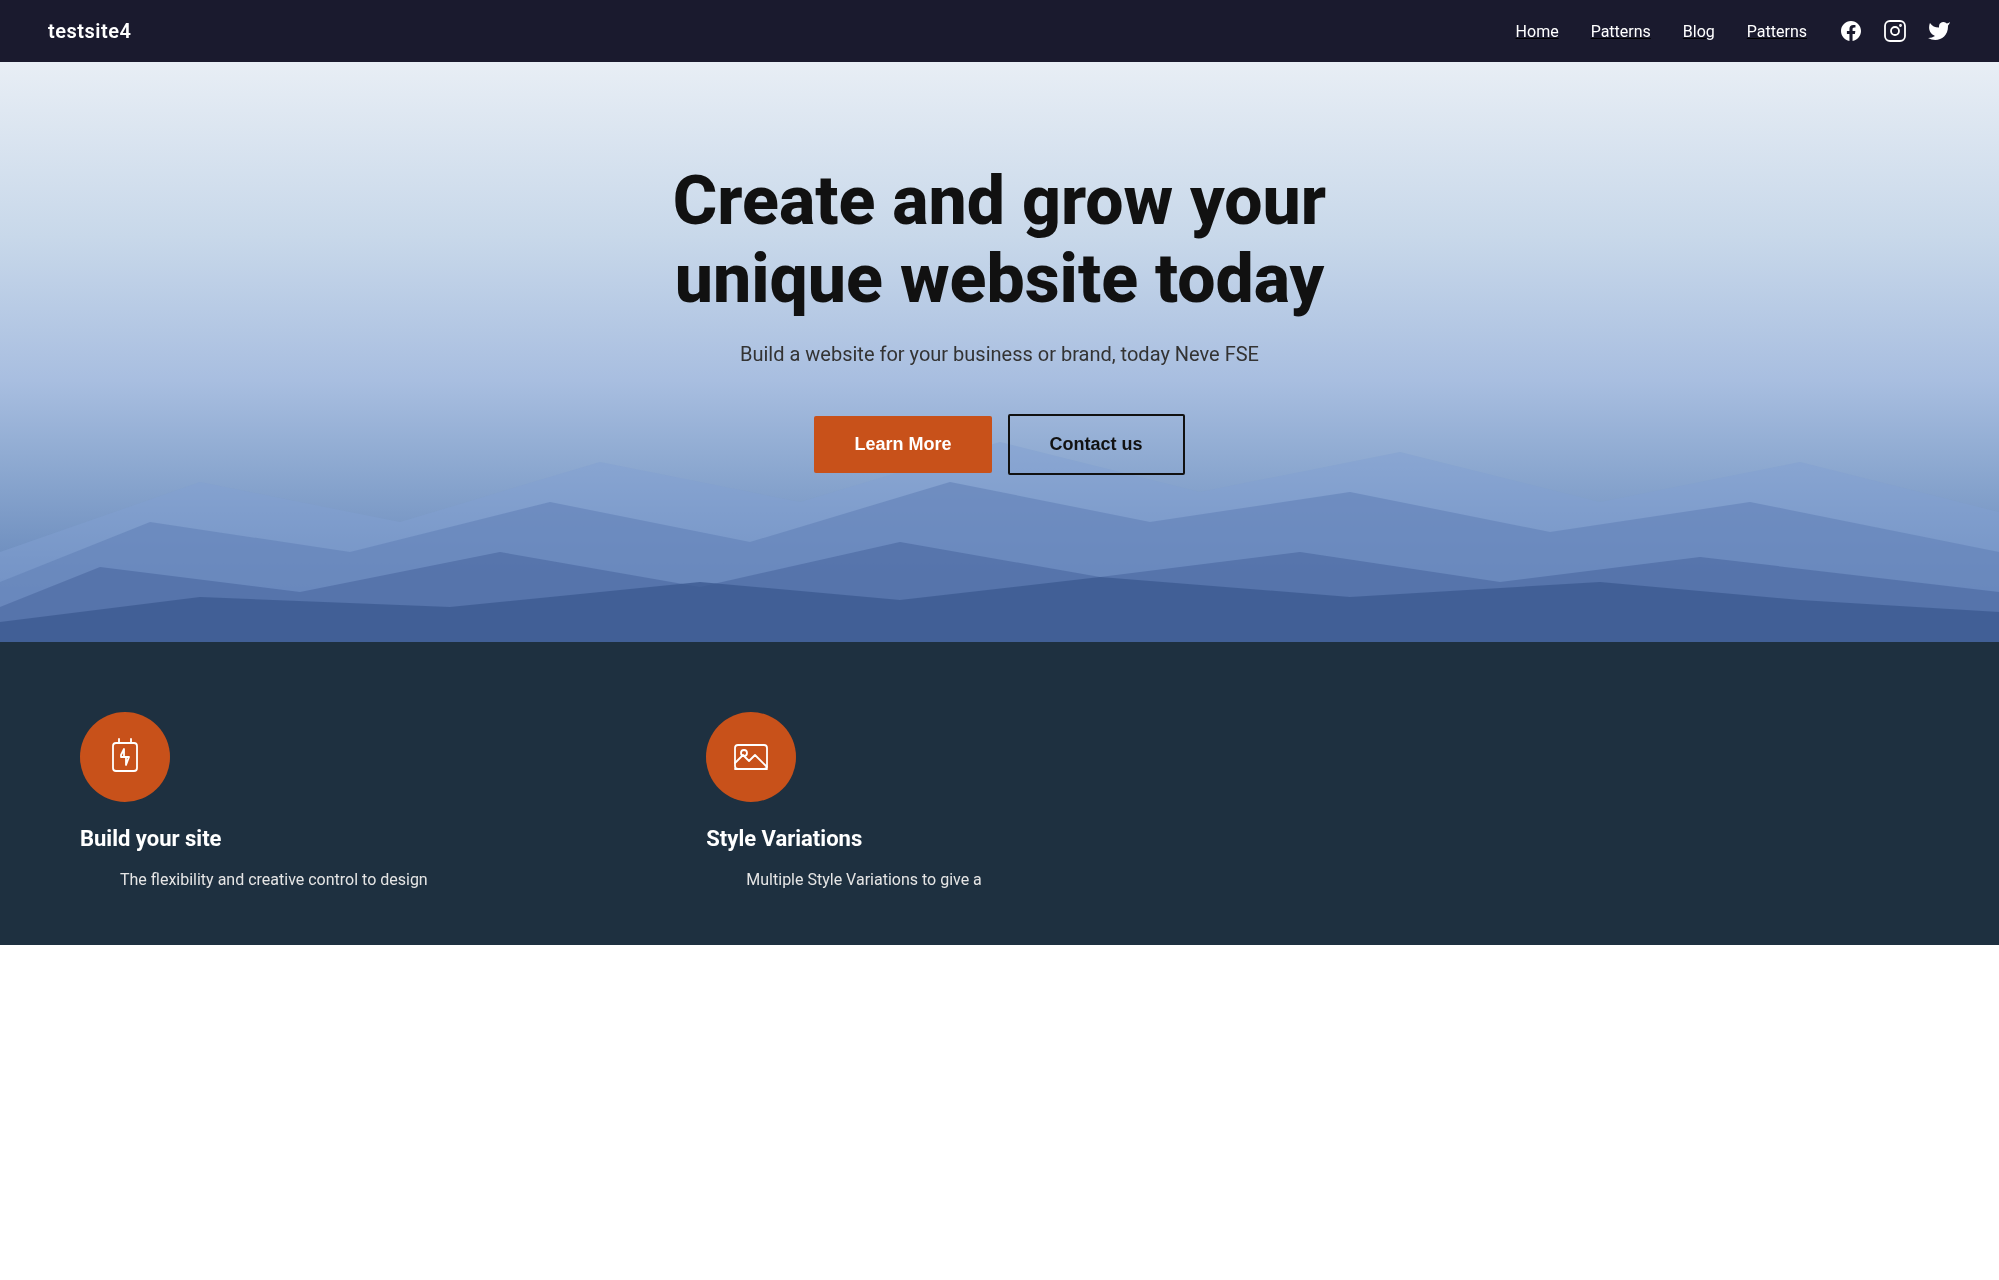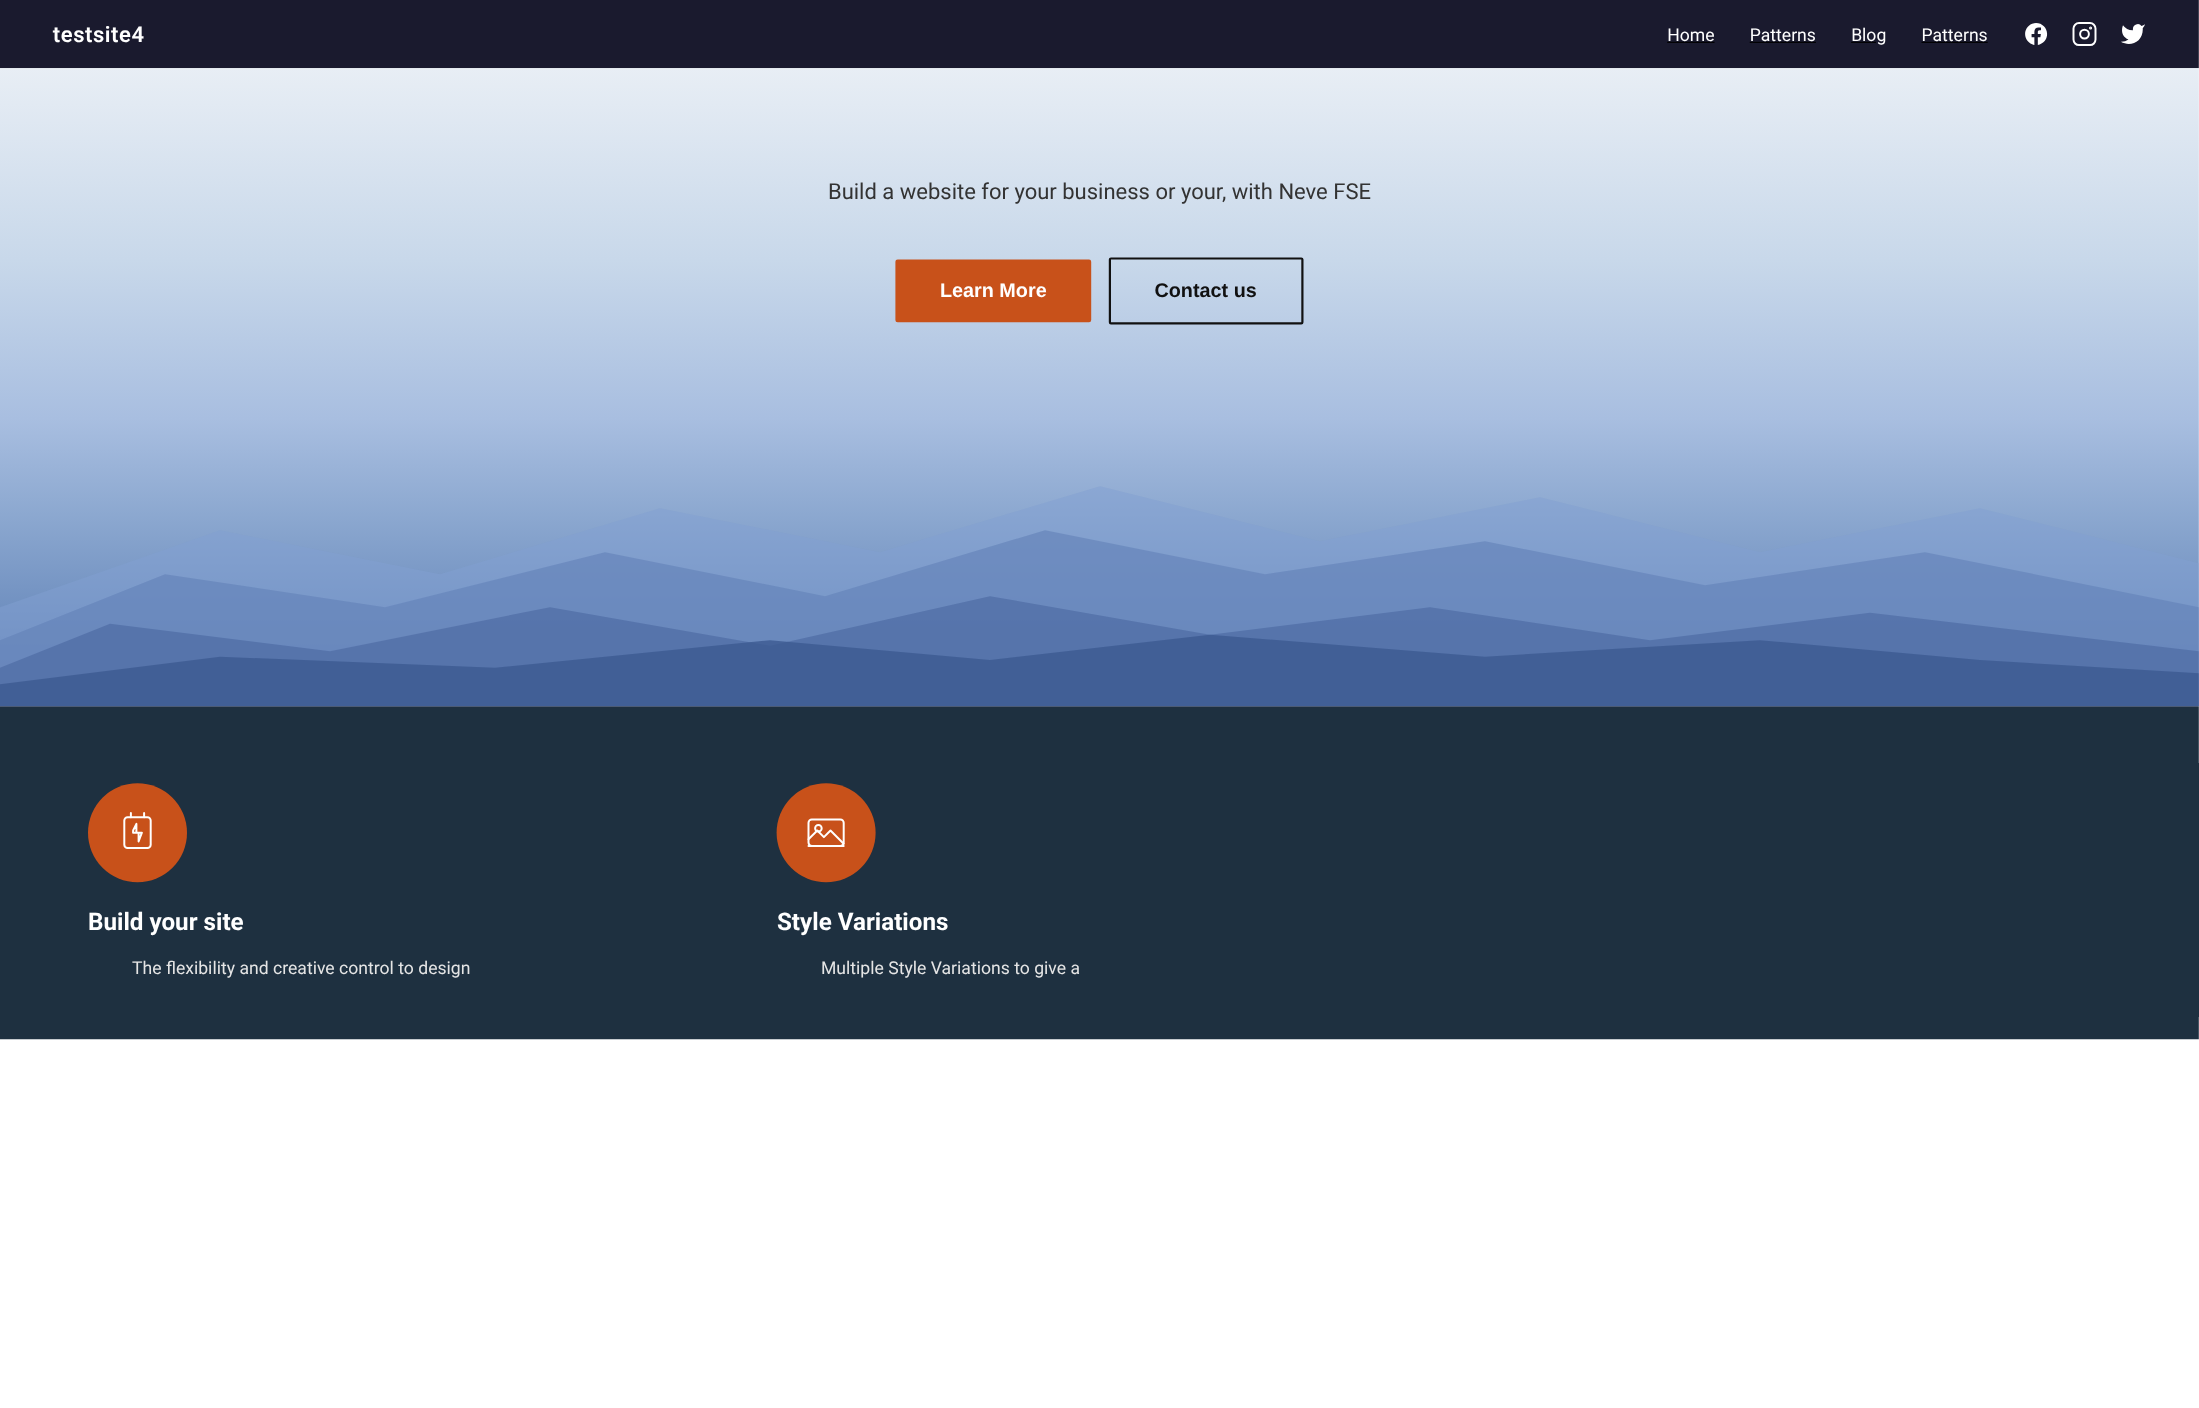--- a/index.html
+++ b/index.html
@@ -212,21 +212,22 @@
       <span class="nav-icon">
         <svg width="24" height="24" viewBox="0 0 24 24" fill="white" xmlns="http://www.w3.org/2000/svg">
           <path d="M23 3a10.9 10.9 0 01-3.14 1.53 4.48 4.48 0 00-7.86 3v1A10.66 10.66 0 013 4s-4 9 5 13a11.64 11.64 0 01-7 2c9 5 20 0 20-11.5a4.5 4.5 0 00-.08-.83A7.72 7.72 0 0023 3z"></path>
         </svg>
       </span>
     </div>
   </div>
 </nav>
 
 <section class="hero">
-  <p class="hero-subtitle">Build a website for your business or your, with Neve FSE</p>
+  <h1 class="hero-title">Create and grow your unique website today</h1>
+  <p class="hero-subtitle">Build a website for your business or brand, today Neve FSE</p>
   <div class="hero-buttons">
     <button class="btn-primary">Learn More</button>
     <button class="btn-secondary">Contact us</button>
   </div>
 
   <svg class="mountain-bg" viewBox="0 0 1999 220" preserveAspectRatio="none" xmlns="http://www.w3.org/2000/svg">
 
     <polygon points="0,220 0,130 200,60 400,100 600,40 800,80 1000,20 1200,70 1400,30 1600,80 1800,40 1999,90 1999,220" fill="rgba(130,160,210,0.5)"></polygon>
 
     <polygon points="0,220 0,160 150,100 350,130 550,80 750,120 950,60 1150,100 1350,70 1550,110 1750,80 1999,130 1999,220" fill="rgba(100,130,185,0.65)"></polygon>

